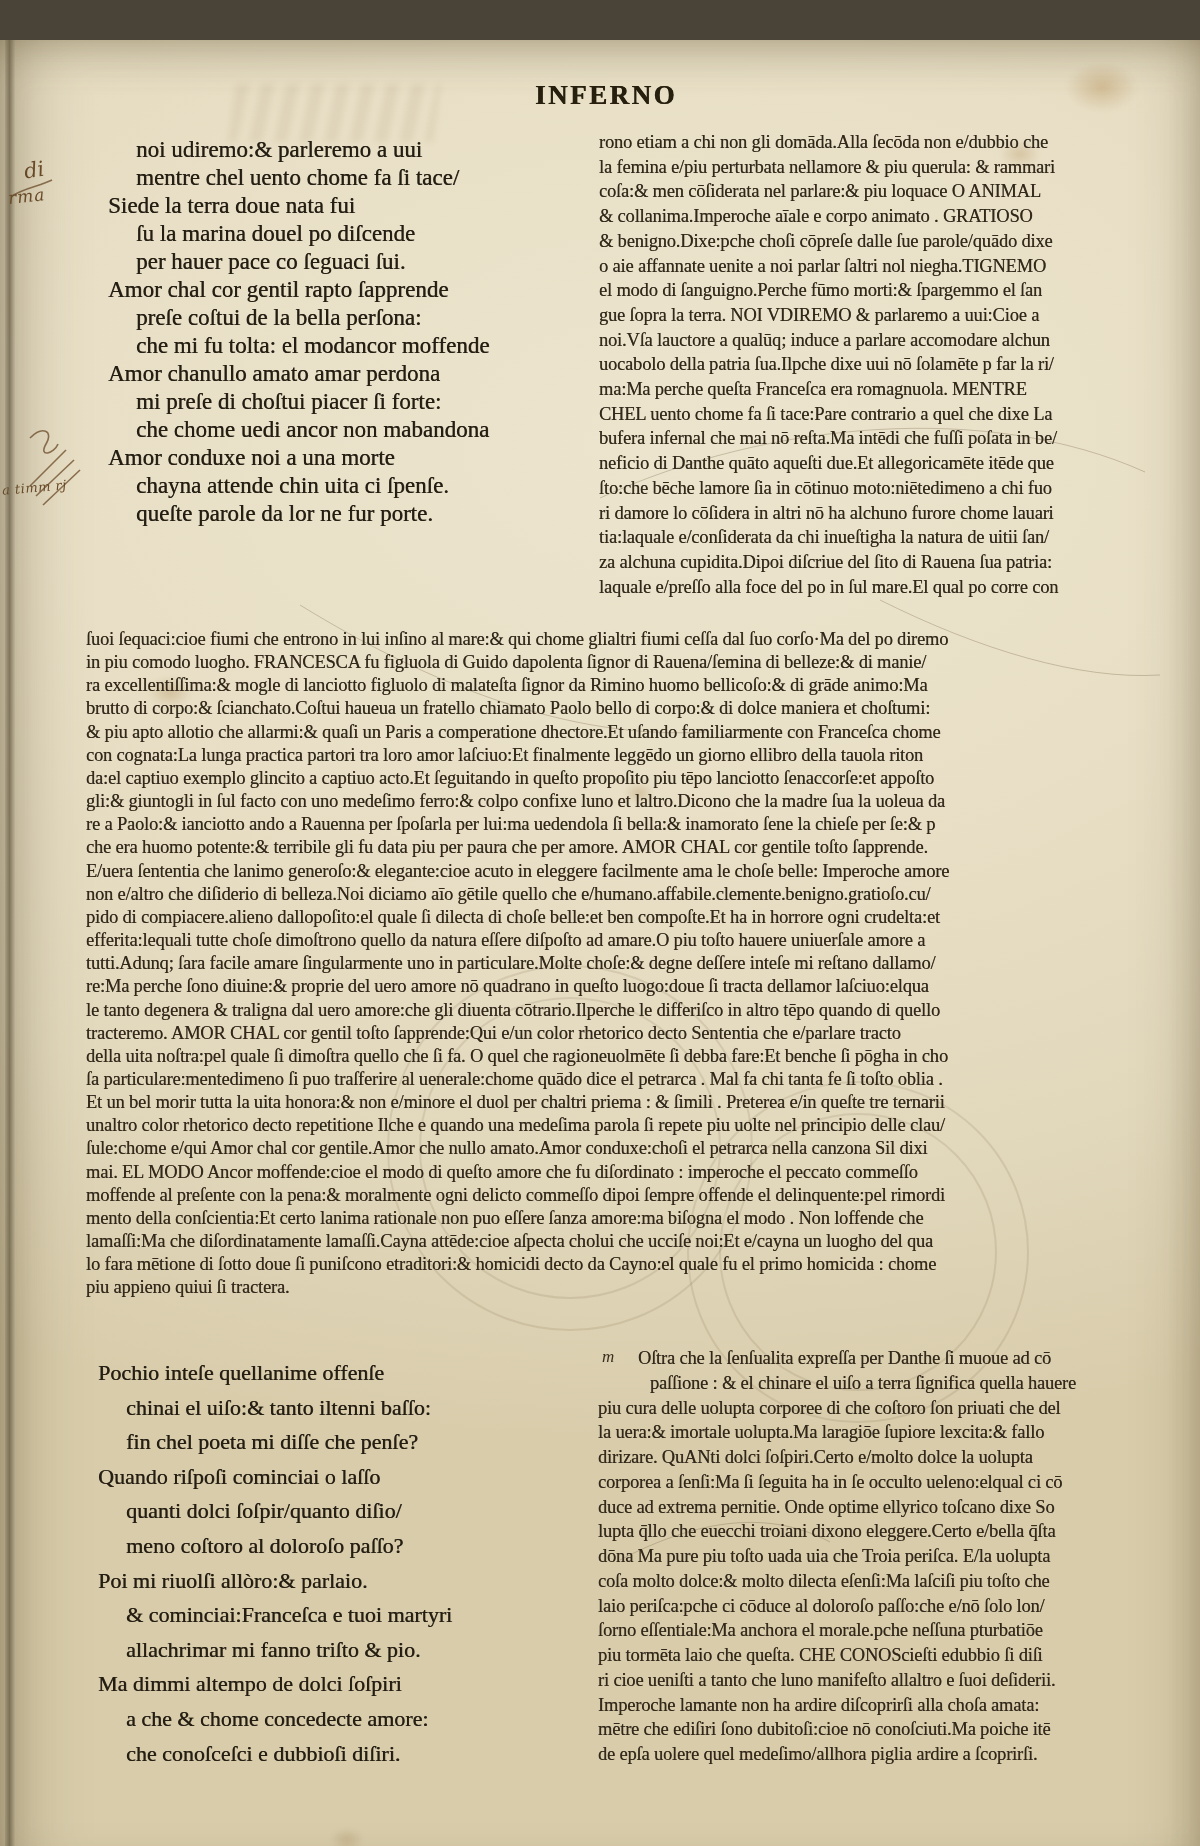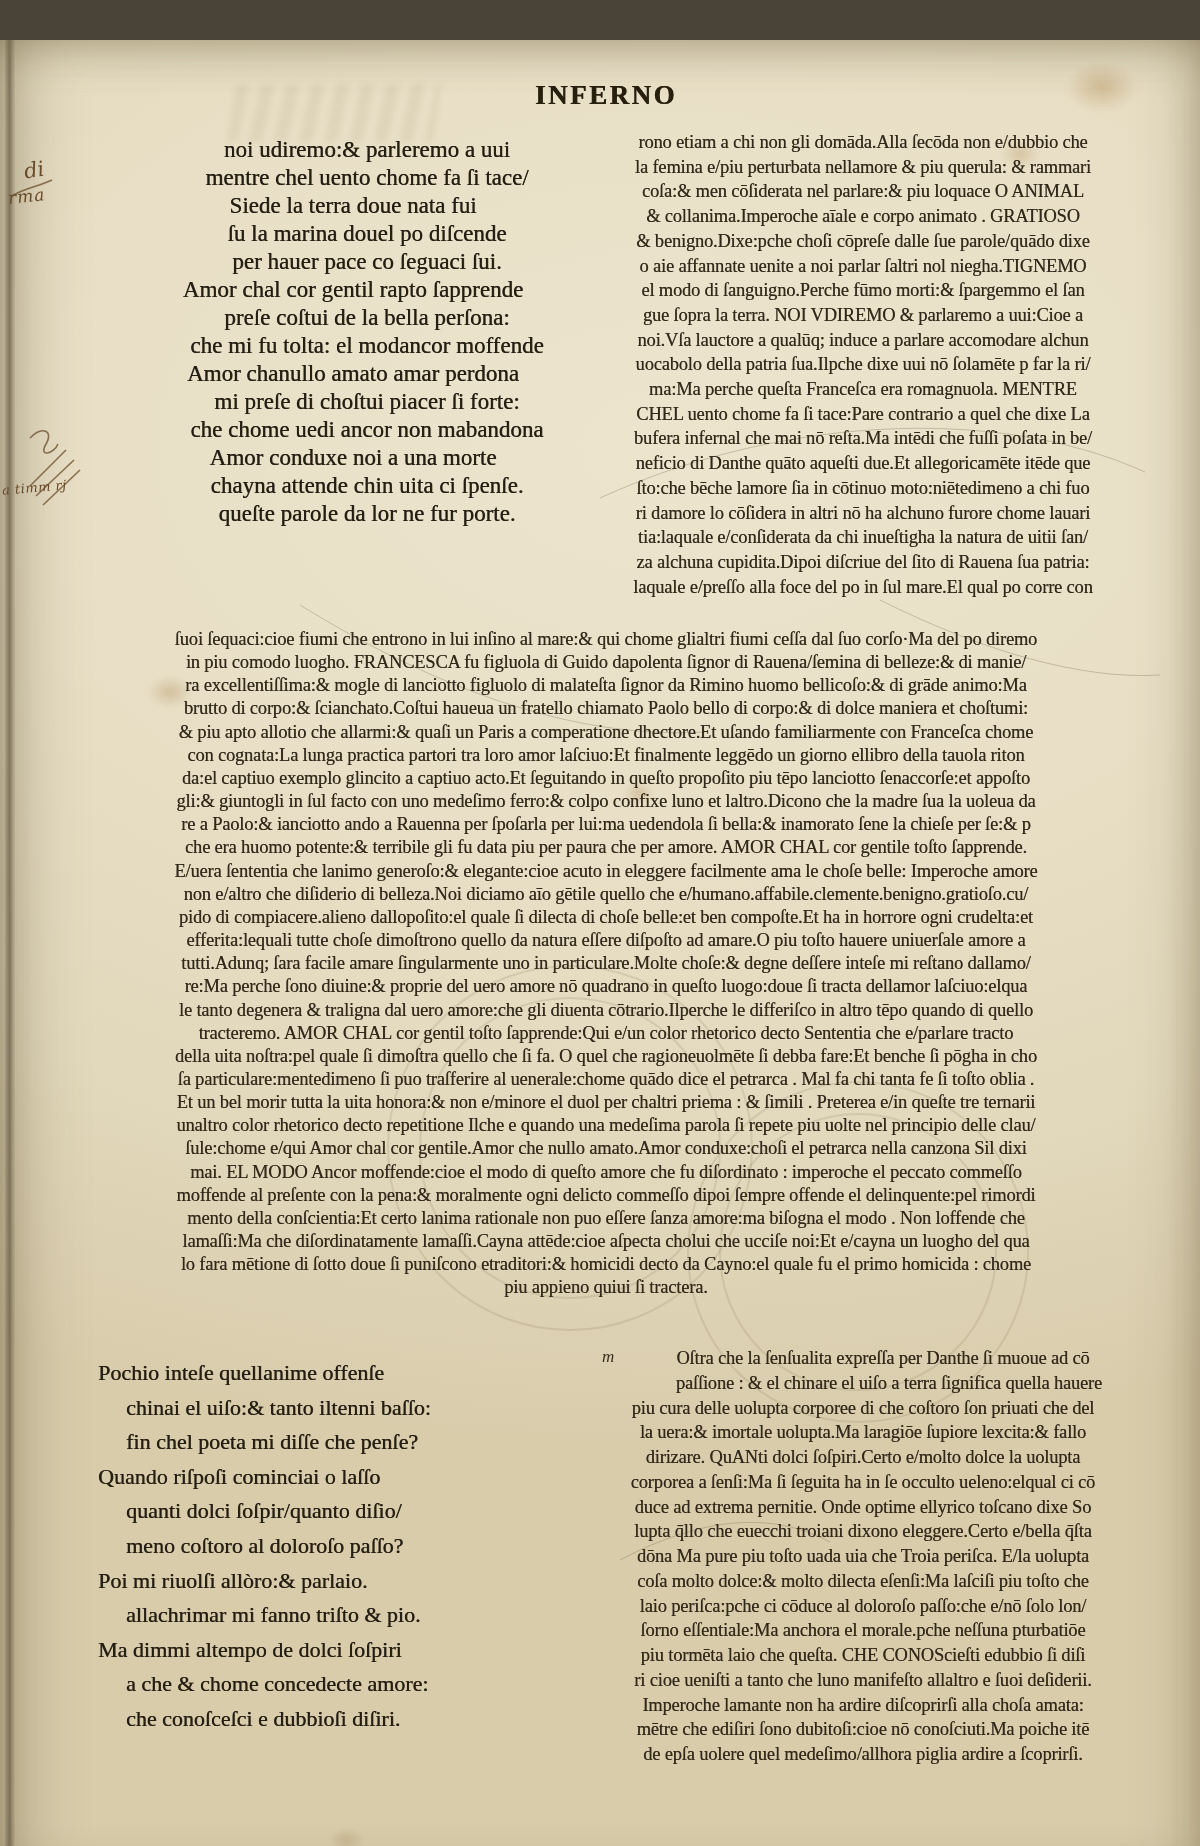--- a/index.html
+++ b/index.html
@@ -20,26 +20,26 @@
       inset 0 -32px 55px -30px rgba(105,90,58,.4);
   }
   .gutter{position:absolute;left:5px;top:0;bottom:0;width:10px;pointer-events:none;
     background:linear-gradient(90deg, rgba(75,66,48,.15), rgba(72,64,46,.55) 45%, rgba(190,180,150,.15) 100%);}
   .header{position:absolute;top:40px;left:12px;right:0;text-align:center;
     font-size:27px;font-weight:700;letter-spacing:2.5px;color:#28200f;
     text-shadow:.4px 0 0 #28200f;}
   
   .poem{position:absolute;font-size:23px;line-height:28px;color:#241d12;
     text-shadow:.45px 0 0 rgba(36,29,18,.85);white-space:nowrap;}
-  .poem-top{left:108px;top:96px;width:490px;text-align:center;}
+  .poem-top{left:108px;top:96px;width:490px;}
   .poem-bottom{left:98px;top:1316px;width:505px;font-size:22px;line-height:34.6px;}
   .pline.ind{padding-left:28px;}
   
   .comm{position:absolute;font-size:18.4px;letter-spacing:-.15px;color:#32281a;
-    text-shadow:.25px 0 0 rgba(50,40,26,.7);white-space:nowrap;text-align:center;}
+    text-shadow:.25px 0 0 rgba(50,40,26,.7);white-space:nowrap;}
   .comm-top{left:599px;top:90px;width:528px;line-height:24.7px;}
   .comm-mid{left:86px;top:588px;width:1040px;line-height:23.15px;}
   .comm-bottom{left:598px;top:1306px;width:530px;line-height:24.75px;}
   .cline.cb-ind1{padding-left:52px;}
   .cline.cb-ind2{padding-left:40px;}
   .guide-m{position:absolute;left:602px;top:1307px;font-size:17px;font-style:italic;color:#3a2f1f;}
   
   .mnote{position:absolute;color:#6b4a26;font-style:italic;font-family:"DejaVu Serif",serif;}
   .mnote-di{left:24px;top:118px;font-size:21px;transform:rotate(-9deg);}
   .mnote-rma{left:8px;top:146px;font-size:17px;transform:rotate(-6deg);letter-spacing:1px;}
@@ -238,20 +238,21 @@
       <div class="pline ind">fin chel poeta mi diſſe che penſe?</div>
 
       <div class="pline flush">Quando riſpoſi cominciai o laſſo</div>
 
       <div class="pline ind">quanti dolci ſoſpir/quanto diſio/</div>
 
       <div class="pline ind">meno coſtoro al doloroſo paſſo?</div>
 
       <div class="pline flush">Poi mi riuolſi allòro:&amp; parlaio.</div>
 
+      <div class="pline ind">&amp; cominciai:Franceſca e tuoi martyri</div>
 
       <div class="pline ind">allachrimar mi fanno triſto &amp; pio.</div>
 
       <div class="pline flush">Ma dimmi altempo de dolci ſoſpiri</div>
 
       <div class="pline ind">a che &amp; chome concedecte amore:</div>
 
       <div class="pline ind">che conoſceſci e dubbioſi diſiri.</div>
 
   </div>

